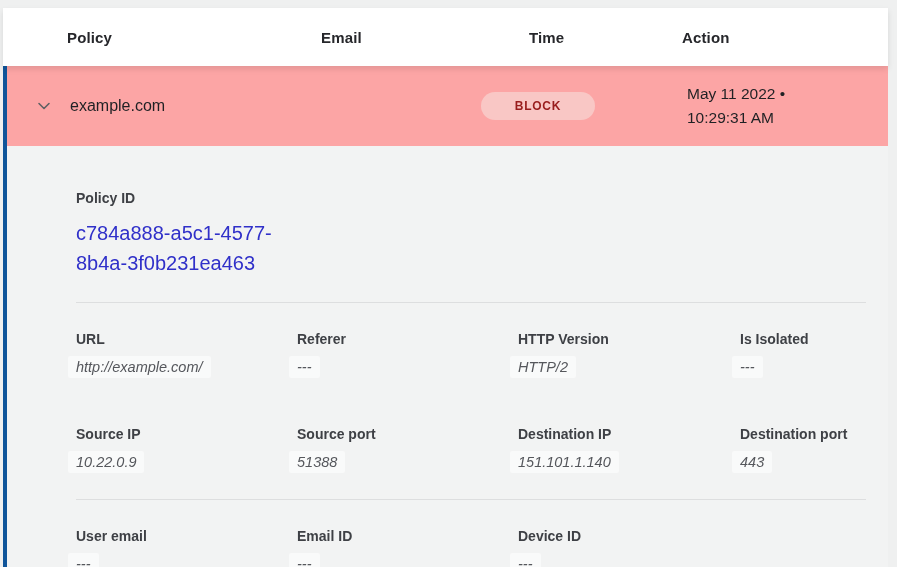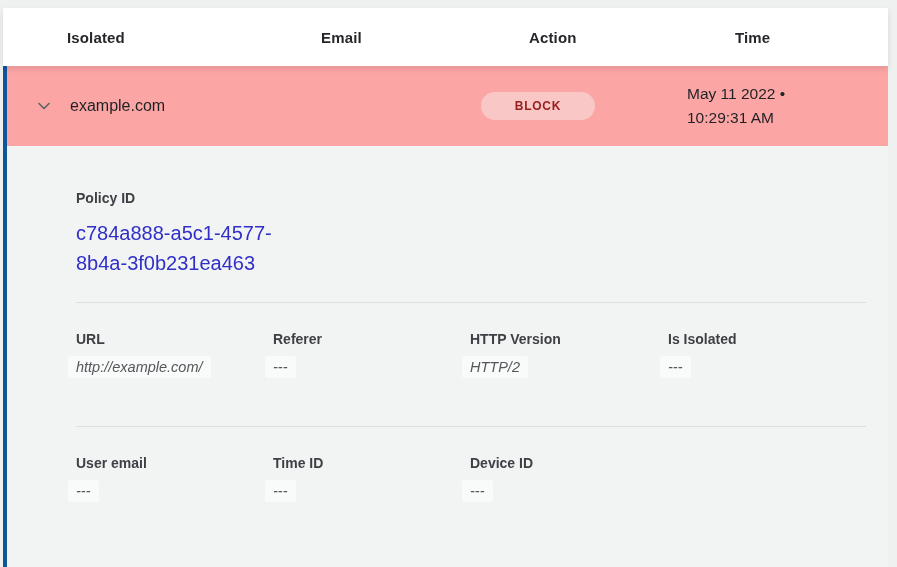--- a/index.html
+++ b/index.html
@@ -78,44 +78,45 @@
     cursor: pointer;
   }
   .divider {
     border: 0; border-top: 1px solid #dddedf;
     margin: 24px 0 28px 0; width: 790px;
   }
   .divider-2 { margin: 26px 0 28px 0; }
   .field-grid {
     display: grid;
     grid-template-columns: 197px 197px 198px 1fr;
+    gap: 24px;
   }
   .grid-a { margin-bottom: 48px; }
   .grid-c { margin-bottom: 4px; }
   .field-value {
     display: inline-block;
     font-size: 14.5px; color: #55575c;
     background: rgba(255,255,255,0.55);
     padding: 3px 8px; margin: -3px 0 0 -8px;
     border-radius: 2px;
     font-style: italic;
   }
   .policy-block .field-label { margin-bottom: 12px; }
 </style>
 </head>
 <body style="--accent-border: #10559a; --badge-bg: #f9c7c5; --badge-text: #991d1d; --link: #3030c9;">
 
 <div class="card">
 
   <div class="table-header">
     <div class="th-spacer"></div>
-    <div class="th th-request">Isolated</div>
+    <div class="th th-request">Policy</div>
     <div class="th th-email">Email</div>
+    <div class="th th-time">Time</div>
     <div class="th th-action">Action</div>
-    <div class="th th-time">Time</div>
   </div>
 
   <div class="log-row">
     <div class="row-expander">
       <svg class="chevron" viewBox="0 0 18 18" fill="none">
         <path d="M4 6.5 L9 11.5 L14 6.5" stroke="#5f6164" stroke-width="1.6" stroke-linecap="round" stroke-linejoin="round"></path>
       </svg>
     </div>
     <div class="row-request">example.com</div>
     <div class="row-email"></div>
@@ -146,30 +147,48 @@
       <div>
         <span class="field-label">HTTP Version</span>
         <span class="field-value">HTTP/2</span>
       </div>
       <div>
         <span class="field-label">Is Isolated</span>
         <span class="field-value">---</span>
       </div>
     </div>
 
+    <div class="field-grid">
+      <div>
+        <span class="field-label">Source IP</span>
+        <span class="field-value">10.22.0.9</span>
+      </div>
+      <div>
+        <span class="field-label">Source port</span>
+        <span class="field-value">51388</span>
+      </div>
+      <div>
+        <span class="field-label">Destination IP</span>
+        <span class="field-value">151.101.1.140</span>
+      </div>
+      <div>
+        <span class="field-label">Destination port</span>
+        <span class="field-value">443</span>
+      </div>
+    </div>
 
     <hr class="divider divider-2">
 
     <div class="field-grid grid-c">
       <div>
         <span class="field-label">User email</span>
         <span class="field-value">---</span>
       </div>
       <div>
-        <span class="field-label">Time ID</span>
+        <span class="field-label">Email ID</span>
         <span class="field-value">---</span>
       </div>
       <div>
         <span class="field-label">Device ID</span>
         <span class="field-value">---</span>
       </div>
       <div></div>
     </div>
 
   </div>

